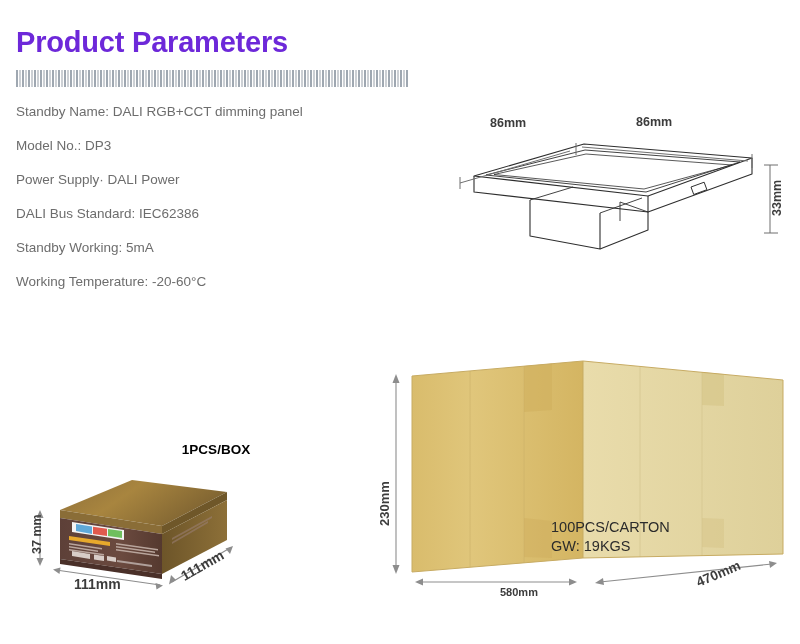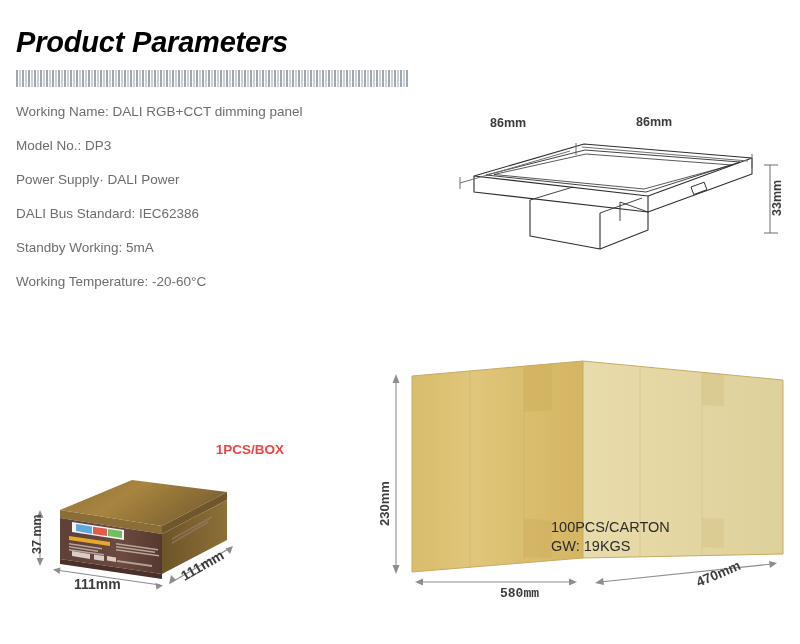--- a/index.html
+++ b/index.html
@@ -6,21 +6,21 @@
   body{
     width:800px;height:644px;position:relative;overflow:hidden;
     font-family:"Liberation Sans","DejaVu Sans",sans-serif;
     -webkit-font-smoothing:antialiased;
   }
   .abs{position:absolute;}
 
   
   #page-title{
     left:16px;top:26px;
-    font-size:29px;font-weight:bold;color:#000000;letter-spacing:-0.2px;font-style:italic;
+    font-size:29px;font-weight:bold;color:#6d28d9;letter-spacing:-0.2px;
   }
   #divider{
     left:16px;top:70px;width:392px;height:17px;
     background:repeating-linear-gradient(90deg,
       #9aa3ad 0px,#9aa3ad 2px,
       #ffffff 2px,#ffffff 3px,
       #c9cdd2 3px,#c9cdd2 5px,
       #ffffff 5px,#ffffff 6px);
     opacity:.95;
   }
@@ -39,42 +39,42 @@
   .rot90{transform:rotate(-90deg);transform-origin:left top;}
 
   
   #panel-drawing{left:452px;top:118px;width:340px;height:135px;}
   #panel-drawing svg{display:block;}
 
   
   #small-box{left:12px;top:430px;width:270px;height:170px;}
   #small-box svg{display:block;}
   #small-box-label{
-    left:164px;top:440px;width:120px;text-align:right;
-    font-size:13.5px;font-weight:bold;color:#ef4444;line-height:19px;
+    left:156px;top:440px;width:120px;text-align:center;
+    font-size:13.5px;font-weight:bold;color:#000000;line-height:19px;
   }
 
   
   #carton{left:372px;top:358px;width:428px;height:248px;}
   #carton svg{display:block;}
   #carton-label{
     left:551px;top:518px;
     font-size:14.5px;font-weight:normal;color:#2b2b2b;line-height:19px;
     white-space:nowrap;
   }
 </style>
 </head>
 <body>
 
 <div class="abs" id="page-title">Product Parameters</div>
 
 <div class="abs" id="divider"></div>
 
 <div class="abs" id="spec-list">
-  <div class="spec-line">Working Name: DALI RGB+CCT dimming panel</div>
+  <div class="spec-line">Standby Name: DALI RGB+CCT dimming panel</div>
   <div class="spec-line">Model No.: DP3</div>
   <div class="spec-line">Power Supply· DALI Power</div>
   <div class="spec-line">DALI Bus Standard: IEC62386</div>
   <div class="spec-line">Standby Working: 5mA</div>
   <div class="spec-line">Working Temperature: -20-60°C</div>
 </div>
 
 <div class="abs" id="panel-drawing">
   <svg width="340" height="135" viewBox="0 0 340 135">
     <g fill="none" stroke="#2e2e2e" stroke-width="1.1" stroke-linejoin="round">
@@ -241,20 +241,20 @@
     <g fill="#8d8d8d">
       <polygon points="24,16 20.5,25 27.5,25"></polygon>
       <polygon points="24,216 20.5,207 27.5,207"></polygon>
       <polygon points="43,224 51,220.5 51,227.5"></polygon>
       <polygon points="205,224 197,220.5 197,227.5"></polygon>
       <polygon points="223,225 231,220 232,227"></polygon>
       <polygon points="405,205 397,203 398,210"></polygon>
     </g>
   </svg>
   <div class="abs dim rot90" style="left:5px;top:168px;font-size:13px;">230mm</div>
-  <div class="abs dim" style="left:128px;top:228px;font-size:13px;font-family:Liberation Mono, monospace;">580mm</div>
+  <div class="abs dim" style="left:128px;top:228px;font-size:11px;">580mm</div>
   <div class="abs dim" style="left:322px;top:218px;font-size:13.5px;transform:rotate(-23deg);transform-origin:left top;">470mm</div>
 </div>
 
 <div class="abs" id="carton-label">
   <div>100PCS/CARTON</div>
   <div>GW: 19KGS</div>
 </div>
 
 </body></html>

